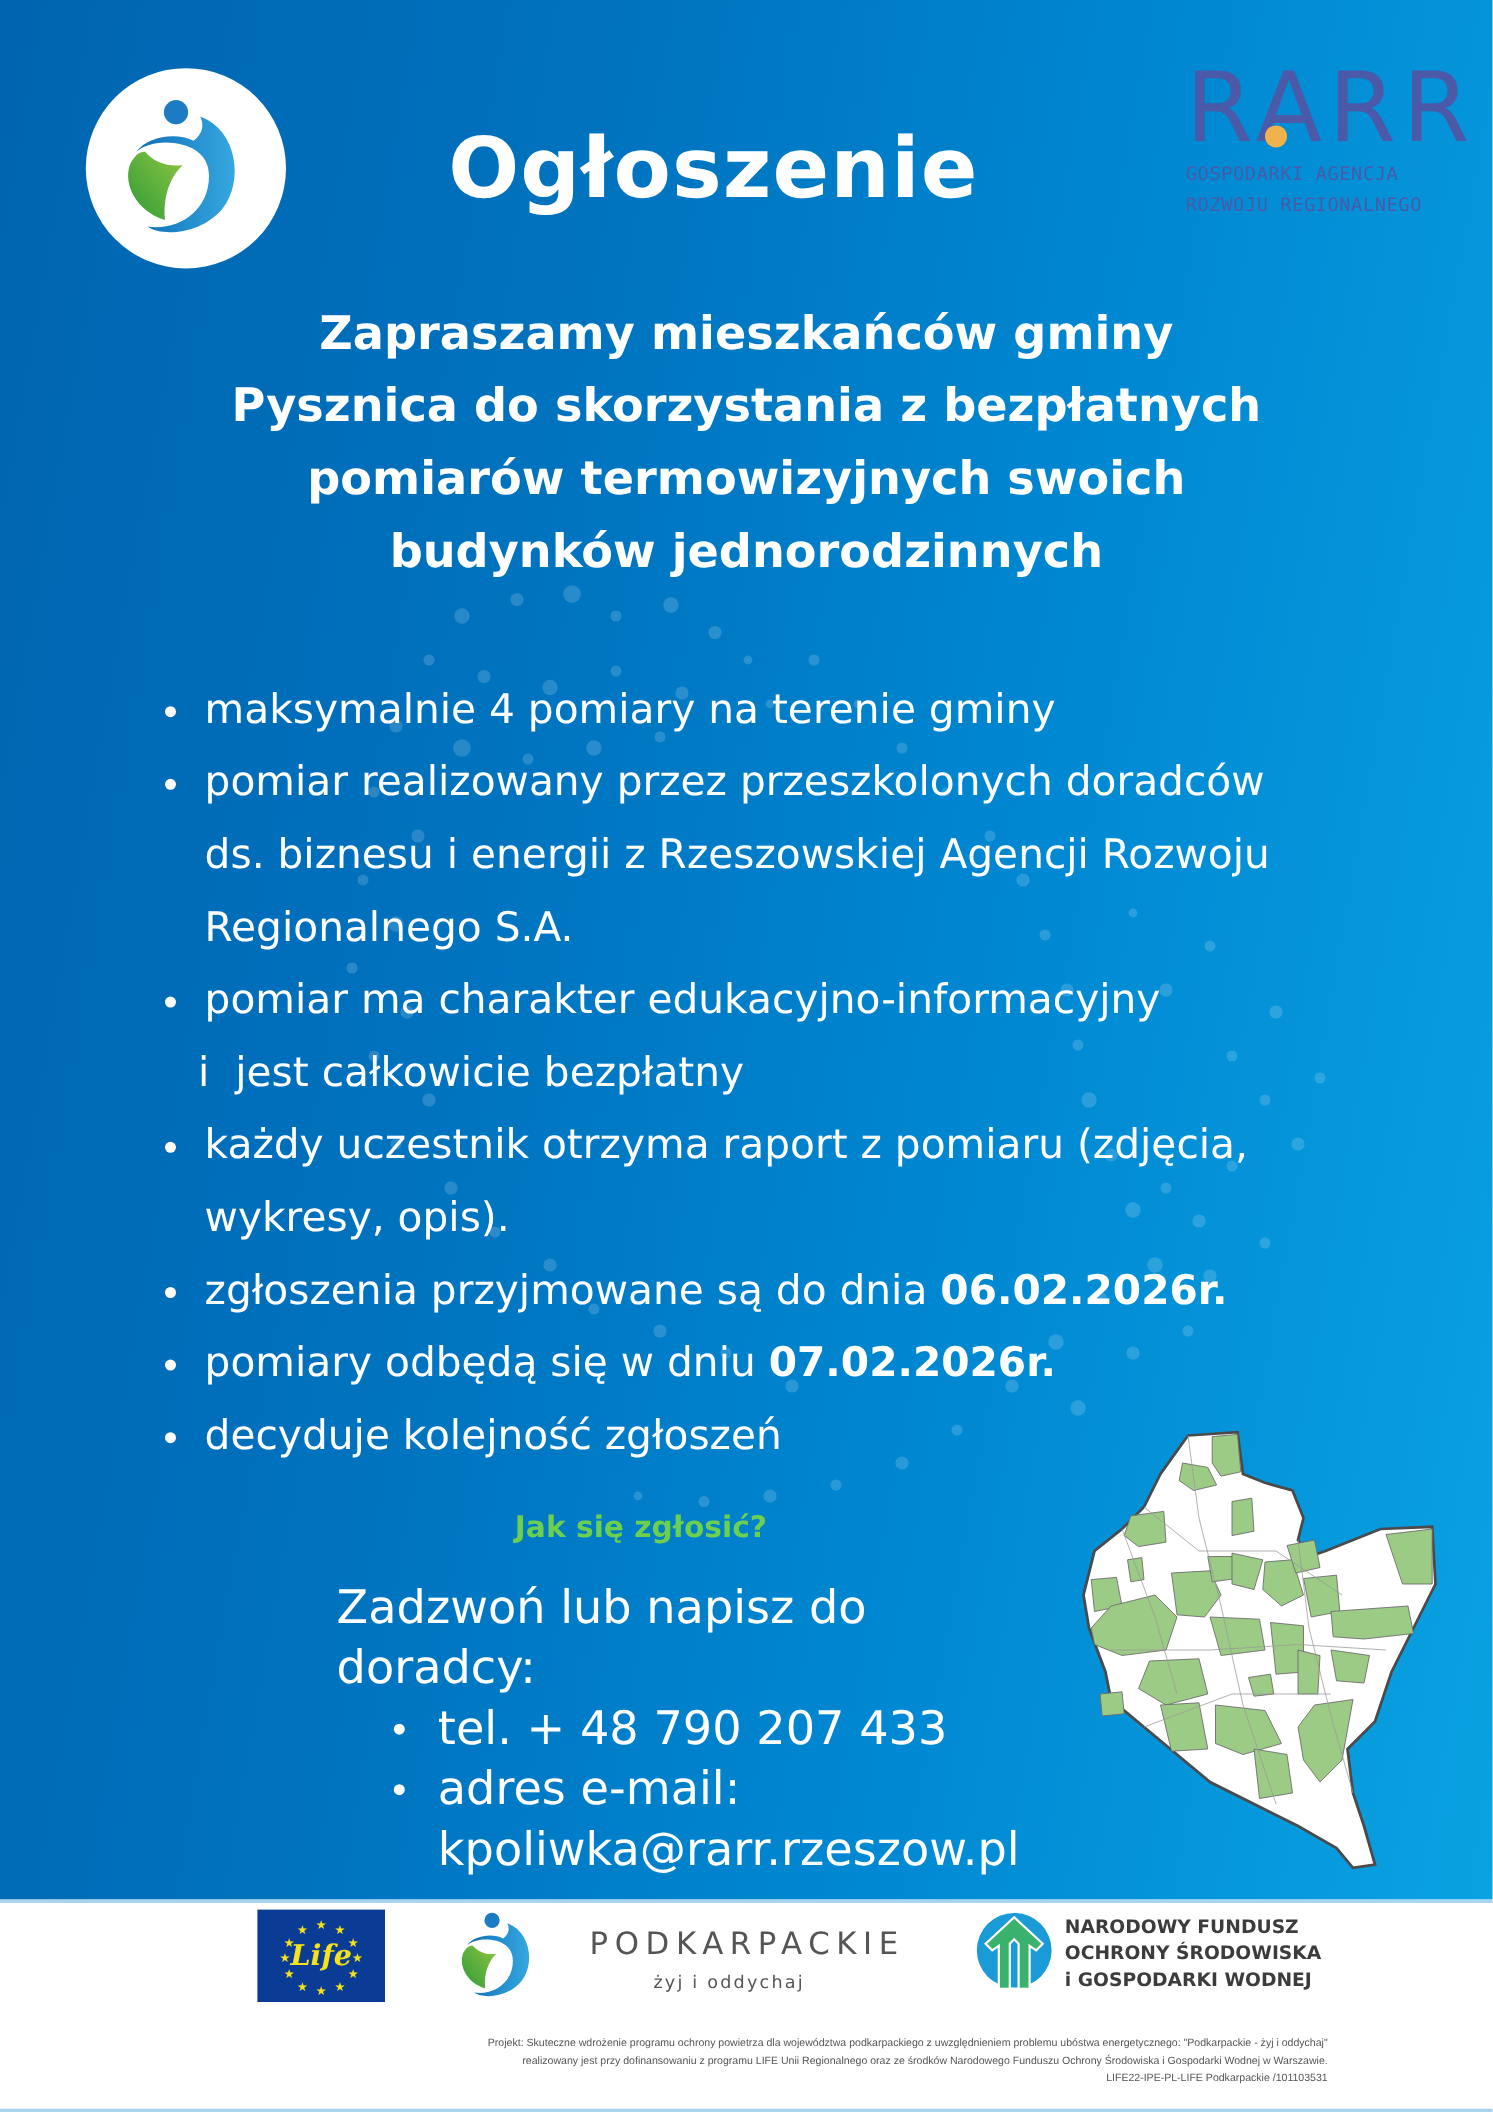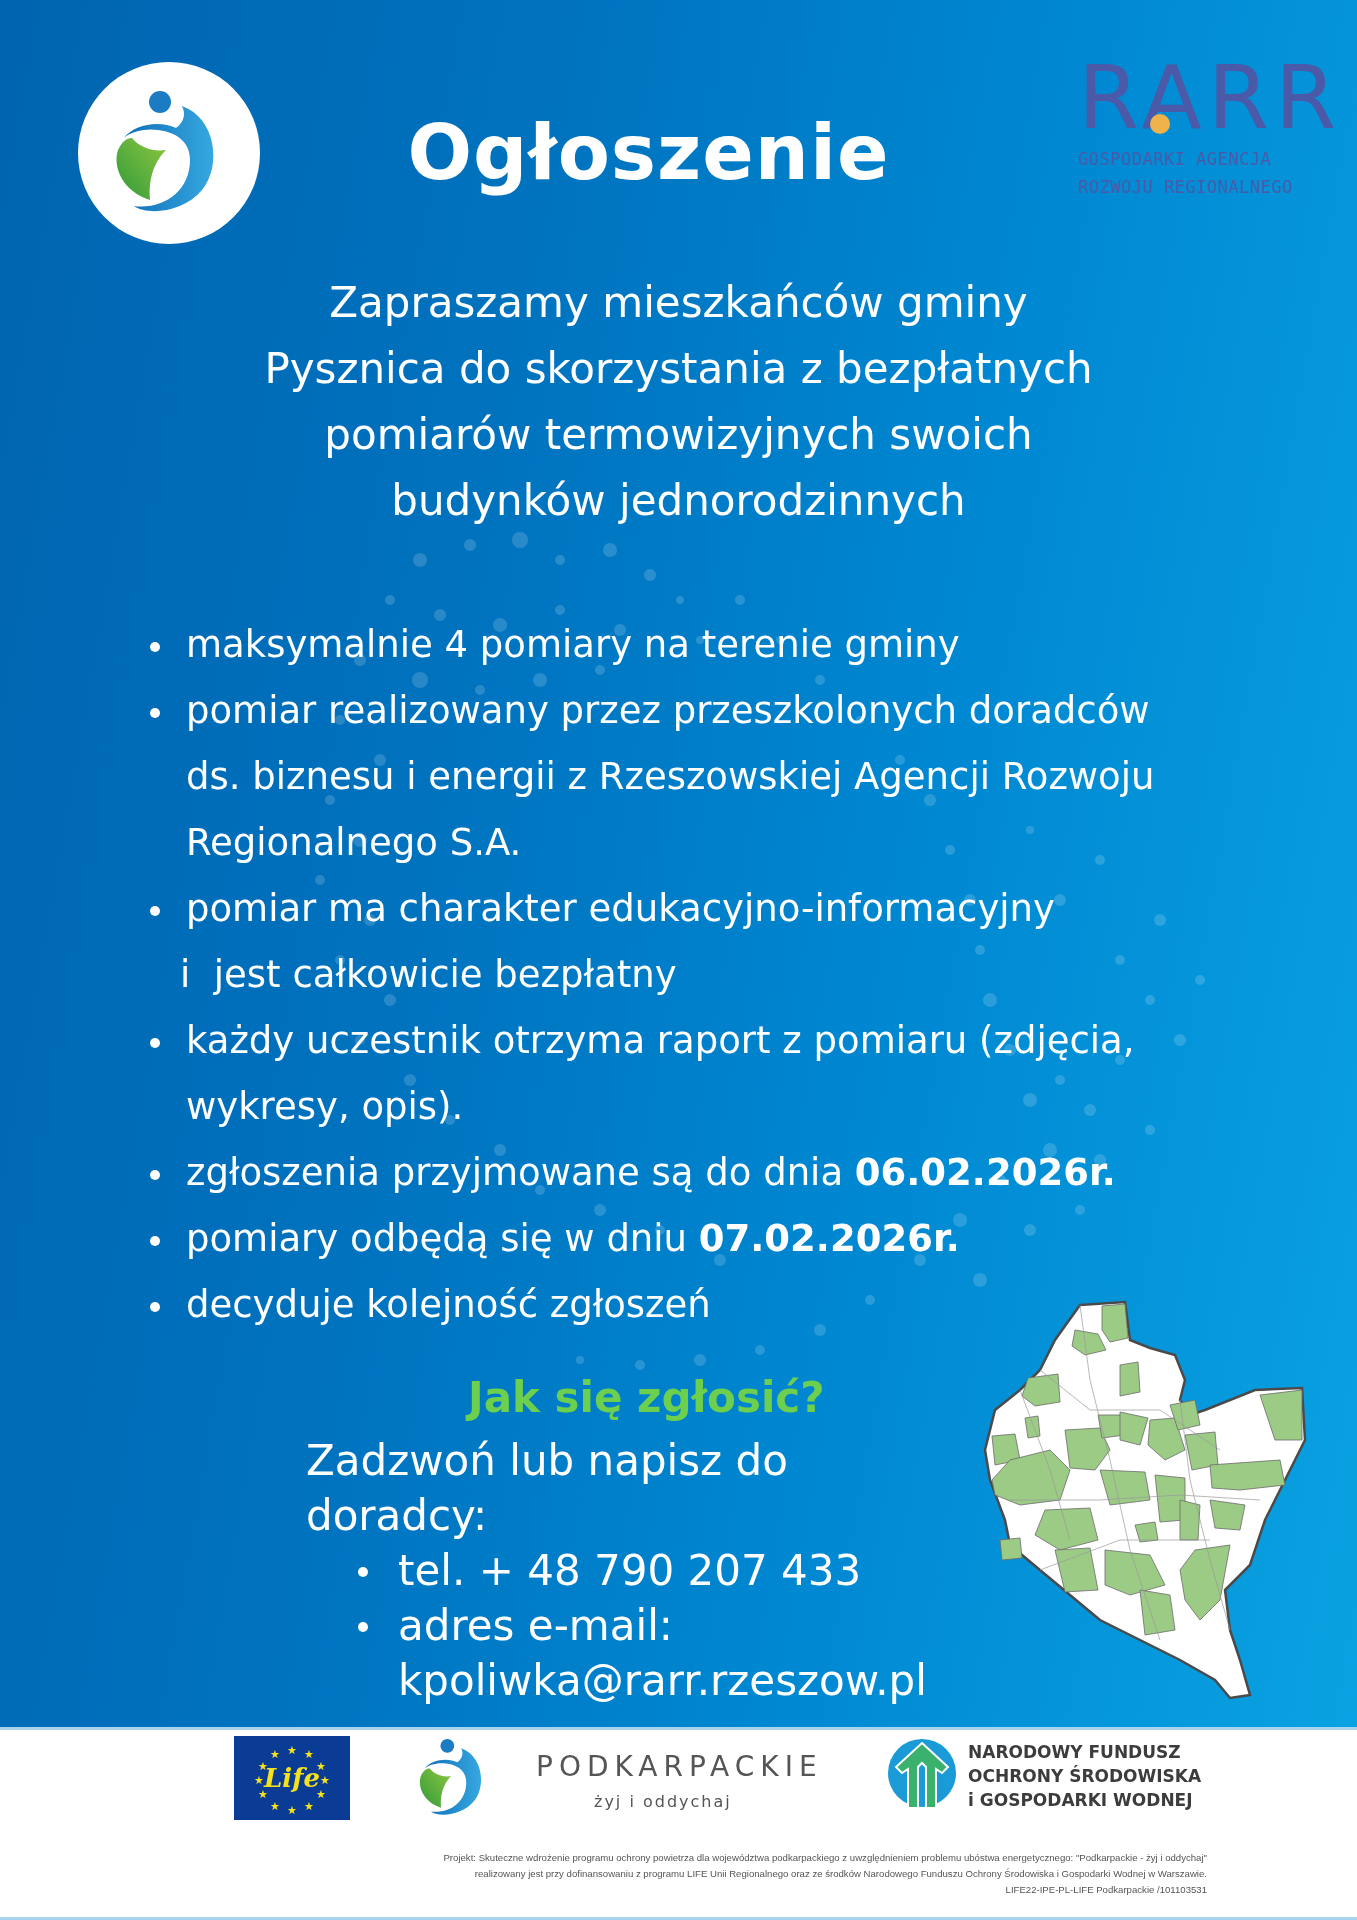--- a/index.html
+++ b/index.html
@@ -32,21 +32,21 @@
     line-height: 88px; font-weight: normal; position: relative; height: 90px;
   }
   .rarr-sub {
     font-family: "DejaVu Sans Mono", "Liberation Mono", monospace;
     font-size: 17px; letter-spacing: 0.5px; line-height: 26px; margin-top: 2px;
   }
 
   
   .intro {
     position: absolute; left: 120px; top: 270px; width: 1117px; text-align: center;
-    color: #ffffff; font-weight: normal; font-size: 42px; line-height: 66px;
+    color: #ffffff; font-weight: bold; font-size: 42px; line-height: 66px;
     font-family: "DejaVu Sans", sans-serif;
   }
 
   
   .bullets {
     position: absolute; left: 148px; top: 612px; width: 1100px;
     color: #ffffff; font-family: "DejaVu Sans", sans-serif;
     font-size: 37px; line-height: 66px;
   }
   .bullet { position: relative; padding-left: 38px; }
@@ -54,21 +54,21 @@
     position: absolute; left: 2px; top: 30px; width: 10px; height: 10px;
     border-radius: 50%; background: #ffffff;
   }
   .bullet .cont { display: block; }
   .bullet .cont-indent { display: block; margin-left: -6px; }
   .bullet b { font-weight: bold; }
 
   
   .how {
     position: absolute; left: 468px; top: 1373px;
-    color: #6ccf4e; font-weight: bold; font-size: 42px;
+    color: #6ccf4e; font-weight: bold; font-size: 27px;
     font-family: "DejaVu Sans", sans-serif;
   }
   .contact {
     position: absolute; left: 306px; top: 1433px; width: 700px;
     color: #ffffff; font-weight: normal; font-family: "DejaVu Sans", sans-serif;
     font-size: 42px; line-height: 55px;
   }
   .contact-list { margin-left: 48px; margin-top: 0; }
   .contact-item { position: relative; padding-left: 44px; }
   .contact-item .dot {

